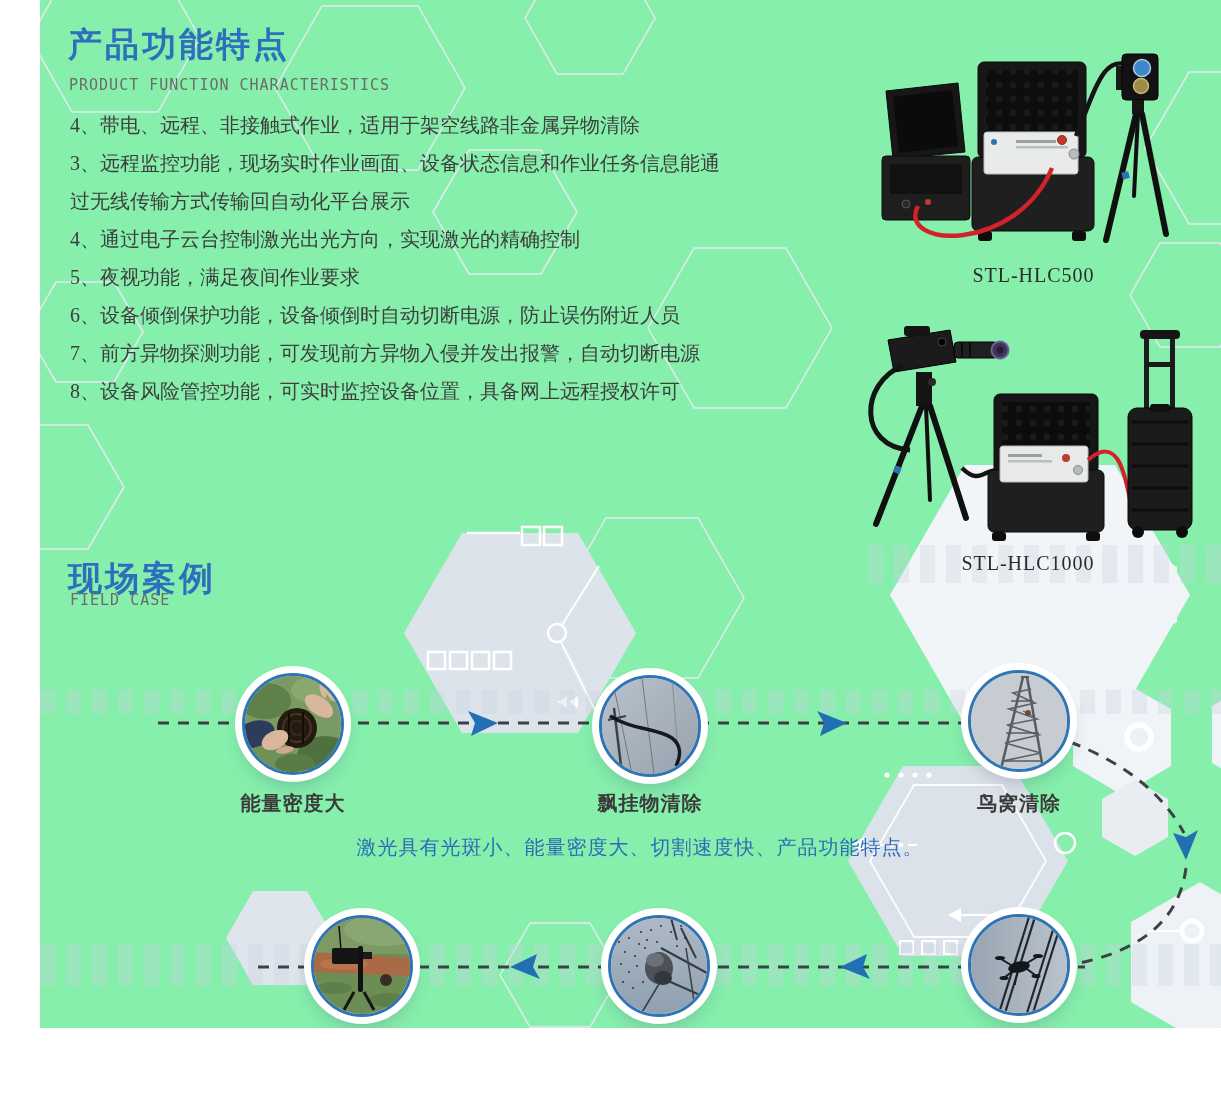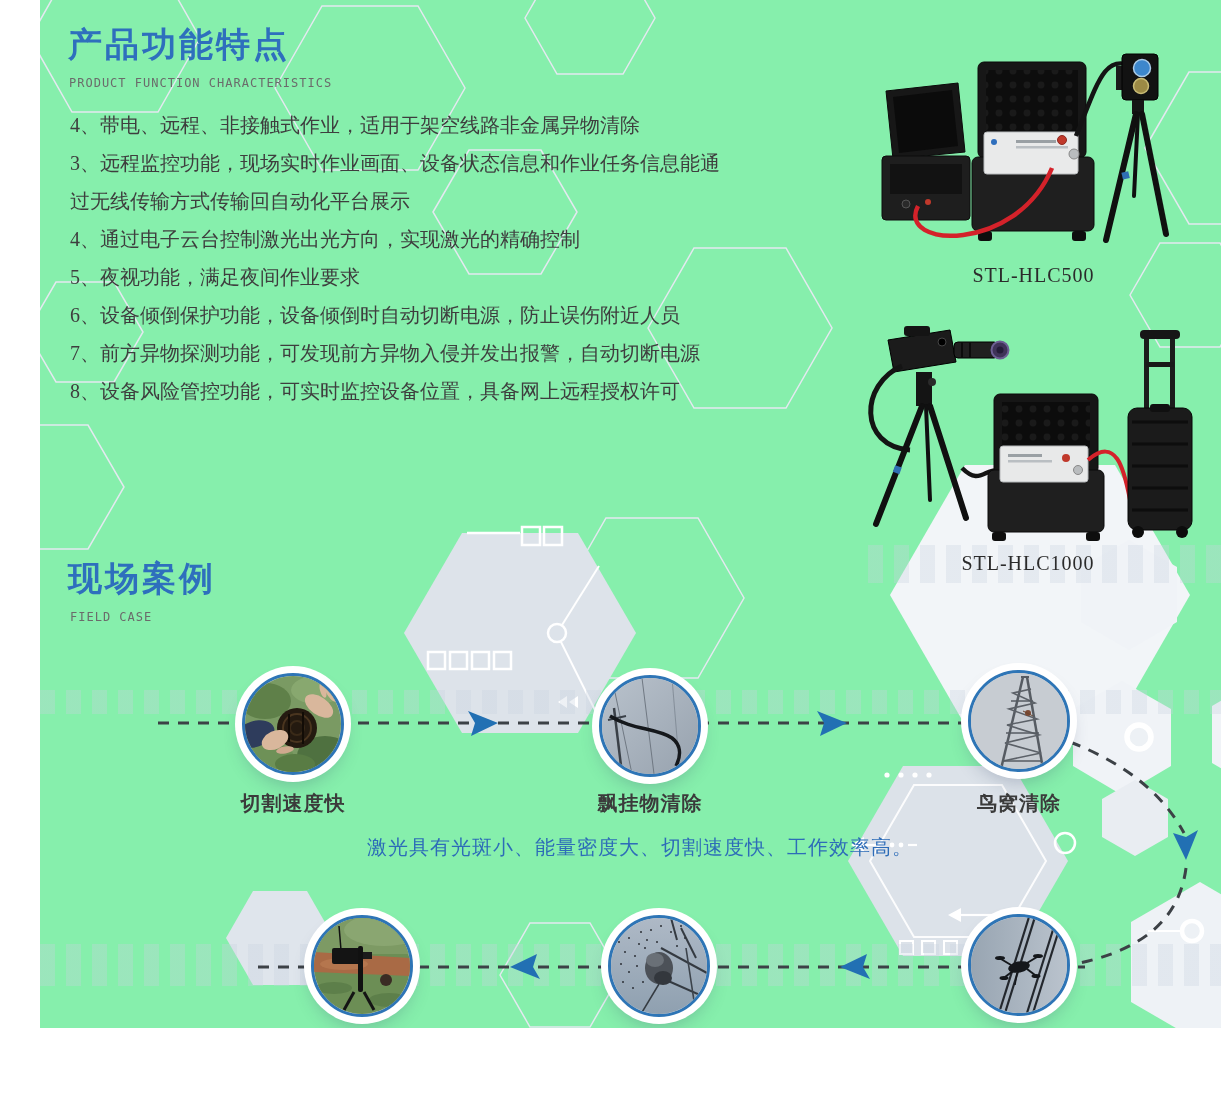--- a/index.html
+++ b/index.html
@@ -5,21 +5,21 @@
   html,body{margin:0;padding:0;background:#fff;}
   .page{position:relative;width:1221px;height:1028px;background:#86efac;overflow:hidden;
         font-family:"Liberation Serif","DejaVu Serif",serif;margin-left:40px;}
   .decor{position:absolute;left:0;top:0;z-index:0;}
   .stripes{position:absolute;z-index:0;
     background:repeating-linear-gradient(90deg, rgba(200,210,223,0.32) 0 15px, rgba(200,210,223,0) 15px 26px);}
   
   .sec-title{position:absolute;margin:0;font-size:34px;font-weight:bold;color:#2e6fbd;
              letter-spacing:3px;z-index:2;}
   .sec-sub{position:absolute;font-family:"DejaVu Sans Mono","Liberation Mono",monospace;
-           font-size:12px;color:#6b6b6b;letter-spacing:1px;z-index:2;}
+           font-size:15px;color:#6b6b6b;letter-spacing:1px;z-index:2;}
   
   .feature-list{position:absolute;left:30px;top:106px;width:650px;z-index:2;
                 font-size:20px;line-height:38px;color:#3e3e3e;}
   .feature-list p{margin:0;}
   
   .product{position:absolute;margin:0;z-index:2;}
   .product figcaption{text-align:center;font-size:20px;color:#2b2b2b;letter-spacing:1px;margin-top:2px;}
   
   .flow-svg{position:absolute;left:0;top:0;z-index:1;}
   .case{position:absolute;width:96px;height:96px;border-radius:50%;border:3px solid #2e75b6;
@@ -221,21 +221,21 @@
       </g>
       <rect x="292" y="86" width="20" height="8" rx="3" fill="#101010"></rect>
       <circle cx="280" cy="214" r="6" fill="#0c0c0c"></circle>
         <circle cx="324" cy="214" r="6" fill="#0c0c0c"></circle>
     </svg>
     <figcaption>STL-HLC1000</figcaption>
   </figure>
 
   <section>
     <h1 class="sec-title" style="left:28px;top:556px;">现场案例</h1>
-    <div class="sec-sub" style="left:30px;top:610px;">FIELD CASE</div>
+    <div class="sec-sub" style="left:30px;top:591px;">FIELD CASE</div>
   </section>
 
   <svg class="flow-svg" width="1221" height="1100" viewBox="0 0 1221 1100">
     <g fill="none" stroke="#3c4146" stroke-width="3" stroke-dasharray="11 9">
       <line x1="118" y1="723" x2="1008" y2="723"></line>
       <path d="M1030 742 C1082 762 1122 792 1144 833"></path>
       <path d="M1146 868 C1140 915 1108 948 1040 963"></path>
       <line x1="218" y1="967" x2="1045" y2="967"></line>
     </g>
     <g fill="#2270b3">
@@ -386,24 +386,24 @@
           <line x1="56" y1="52" x2="64" y2="58"></line>
       </g>
       <ellipse cx="29" cy="41" rx="5" ry="2" fill="#14171b"></ellipse>
       <ellipse cx="67" cy="39" rx="5" ry="2" fill="#14171b"></ellipse>
       <ellipse cx="33" cy="61" rx="4.5" ry="2" fill="#14171b"></ellipse>
       <ellipse cx="65" cy="59" rx="4.5" ry="2" fill="#14171b"></ellipse>
       <line x1="46" y1="56" x2="44" y2="68" stroke="#14171b" stroke-width="1.5"></line>
     </svg>
   </div>
 
-  <div class="case-label" style="left:153px;top:790px;">切割速度快</div>
+  <div class="case-label" style="left:153px;top:790px;">能量密度大</div>
   <div class="case-label" style="left:879px;top:790px;">鸟窝清除</div>
   <div class="case-label" style="left:510px;top:790px;">飘挂物清除</div>
   <div class="case-label" style="left:222px;top:1034px;">激光排爆</div>
   <div class="case-label" style="left:524px;top:1034px;">马蜂窝清除</div>
   <div class="case-label" style="left:882px;top:1034px;">无人机清除</div>
 
   <div class="highlight">
-    <p>激光具有光斑小、能量密度大、切割速度快、工作效率高。</p>
+    <p>激光具有光斑小、能量密度大、切割速度快、产品功能特点。</p>
   </div>
 
 </div>
 
 </body></html>

